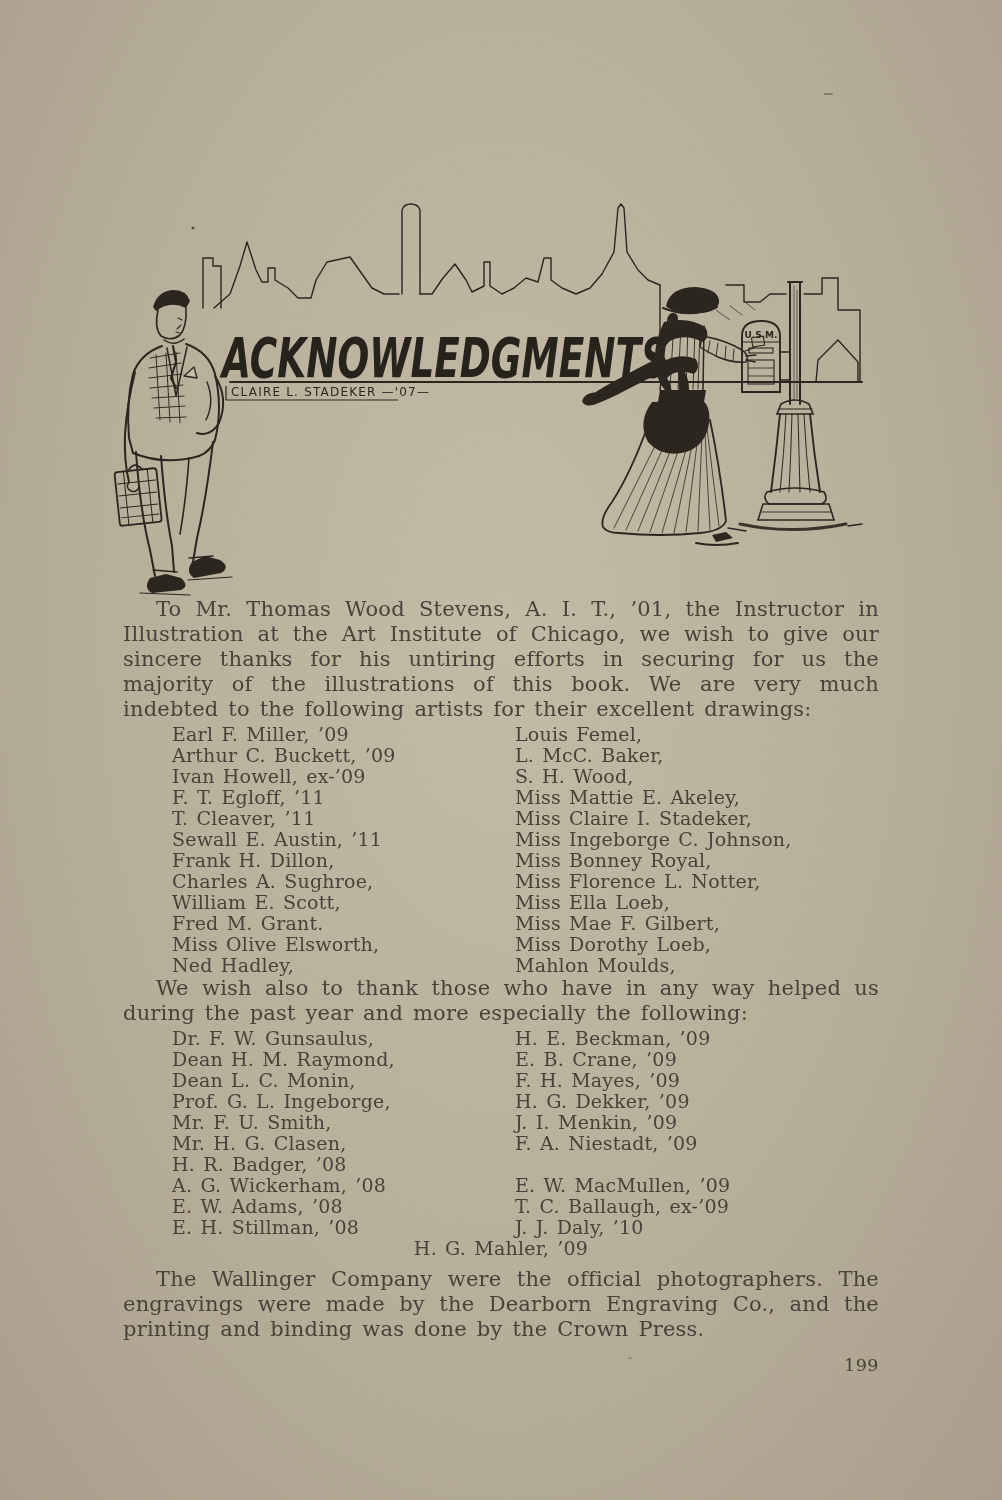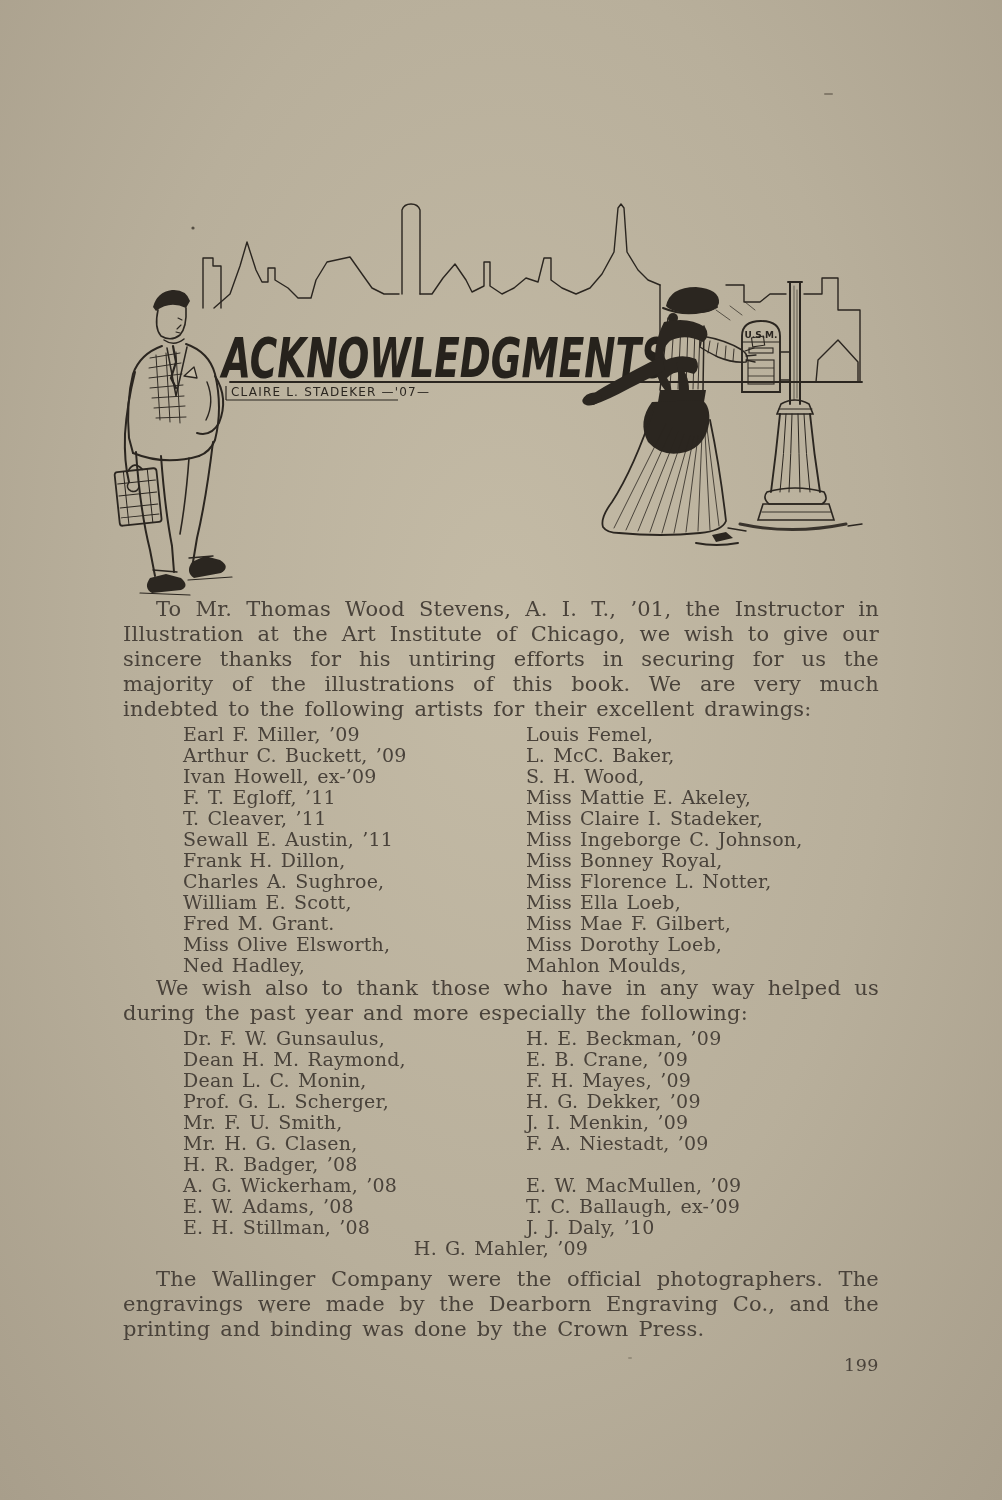--- a/index.html
+++ b/index.html
@@ -20,21 +20,21 @@
     text-align:justify;
     word-spacing:3px;letter-spacing:.2px;
   }
   .para.indent{text-indent:33px;}
   .names{margin:2px 0 0 0;padding-left:49px;}
   .nrow{
     display:grid;grid-template-columns:343px 1fr;
     font-size:19px;line-height:21px;
     letter-spacing:.2px;word-spacing:2px;
   }
-  .pname{white-space:nowrap;margin-left:11px;}
+  .pname{white-space:nowrap;}
   .center-name{
     font-size:19px;line-height:21px;text-align:center;
     word-spacing:2px;letter-spacing:.2px;
   }
   .para.closing{margin-top:8px;}
   .page-number{
     margin-top:13px;text-align:right;
     font-size:17.5px;letter-spacing:.5px;
   }
   .speck{position:absolute;background:#5a5246;border-radius:2px;opacity:.55;}
@@ -250,21 +250,21 @@
         </div>
       <div class="nrow">
           <span class="pname">Dean H. M. Raymond,</span>
           <span class="pname">E. B. Crane, ’09</span>
         </div>
       <div class="nrow">
           <span class="pname">Dean L. C. Monin,</span>
           <span class="pname">F. H. Mayes, ’09</span>
         </div>
       <div class="nrow">
-          <span class="pname">Prof. G. L. Scherger,</span>
+          <span class="pname">Prof. G. L. Ingeborge,</span>
           <span class="pname">H. G. Dekker, ’09</span>
         </div>
       <div class="nrow">
           <span class="pname">Mr. F. U. Smith,</span>
           <span class="pname">J. I. Menkin, ’09</span>
         </div>
       <div class="nrow">
           <span class="pname">Mr. H. G. Clasen,</span>
           <span class="pname">F. A. Niestadt, ’09</span>
         </div>

